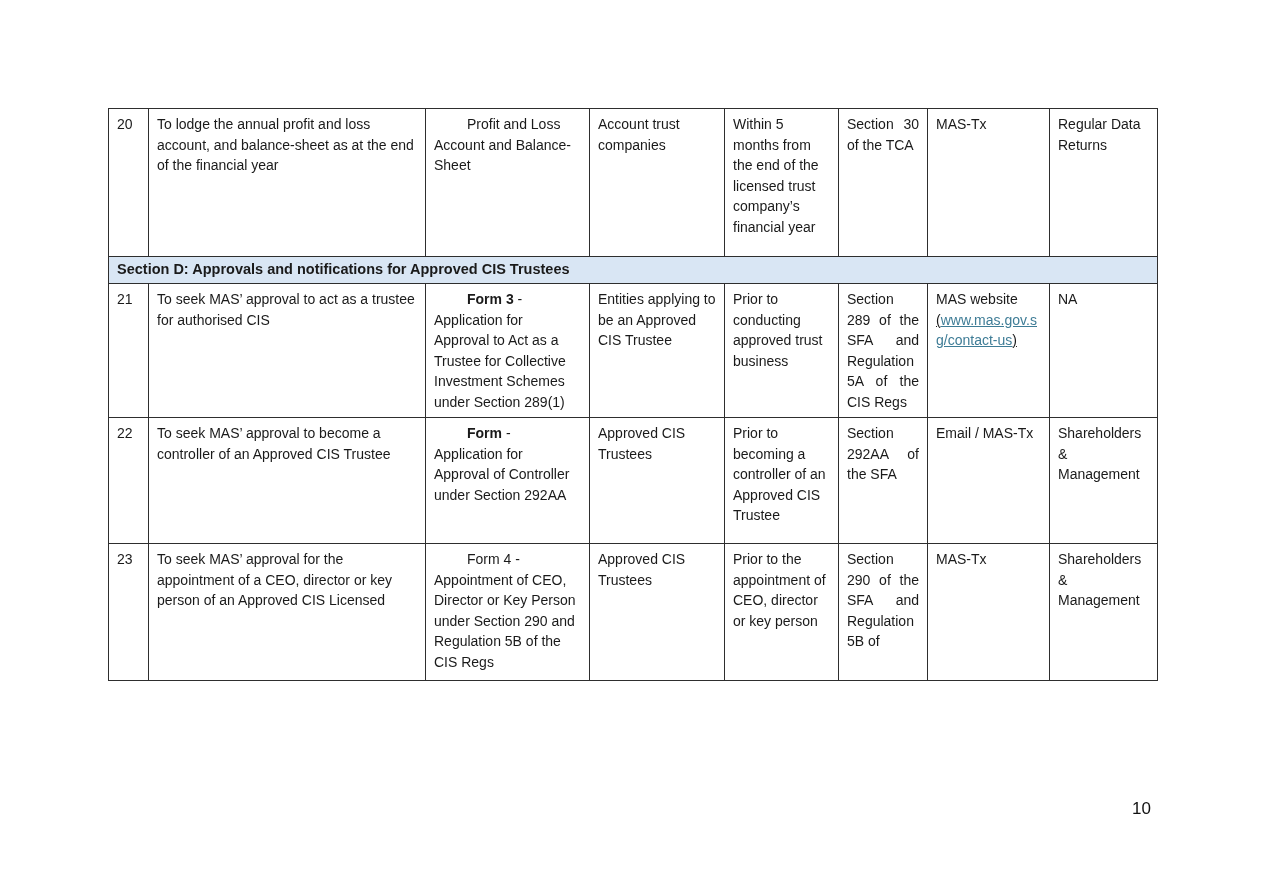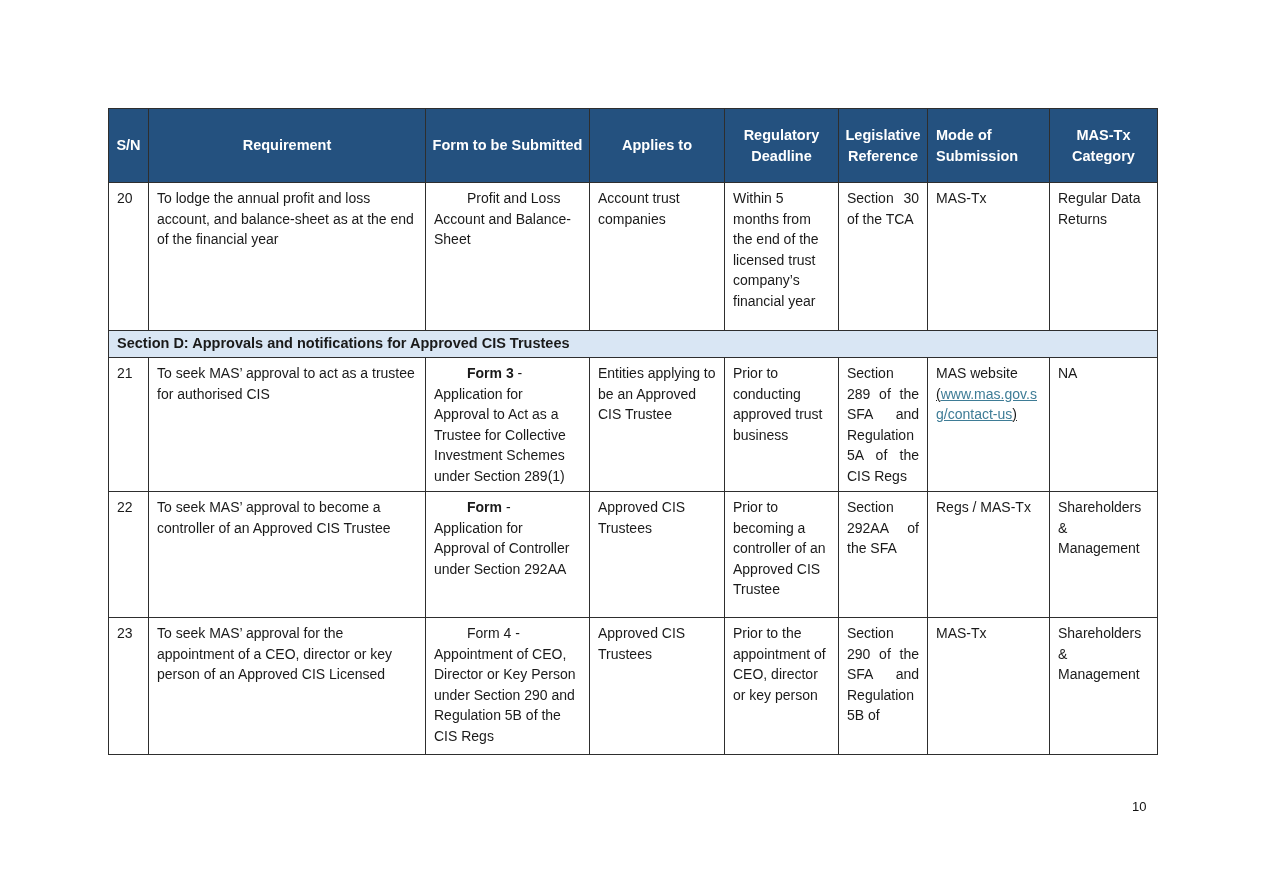--- a/index.html
+++ b/index.html
@@ -58,21 +58,21 @@
   a.doc-link {
     color: var(--link, #3E7C96);
     text-decoration: underline;
     word-break: break-all;
     cursor: pointer;
   }
   .page-number {
     position: absolute;
     left: 1132px;
     top: 799px;
-    font-size: 13px;
+    font-size: 17px;
     color: #111111;
   }
 </style>
 </head>
 <body>
 
 <div class="page">
   <div class="table-wrap">
     <table class="reg-table">
       <colgroup>
@@ -80,30 +80,20 @@
           <col style="width:277px">
           <col style="width:164px">
           <col style="width:135px">
         <col style="width:114px">
           <col style="width:89px">
           <col style="width:122px">
           <col style="width:108px">
       </colgroup>
 
       <tbody>
-          <tr class="head-row" style="height:74px">
-        <th>S/N</th>
-        <th>Requirement</th>
-        <th>Form to be Submitted</th>
-        <th>Applies to</th>
-        <th>Regulatory Deadline</th>
-        <th>Legislative Reference</th>
-        <th class="th-left">Mode of Submission</th>
-        <th>MAS-Tx Category</th>
-      </tr>
 
       <tr style="height:148px">
         <td class="col-sn">20</td>
         <td class="col-req">To lodge the annual profit and loss account, and balance-sheet as at the end of the financial year</td>
         <td><span class="form-bold"></span><span>Profit and Loss Account and Balance-Sheet</span></td>
         <td>Account trust companies</td>
         <td>Within 5 months from the end of the licensed trust company’s financial year</td>
         <td class="col-legref">Section 30 of the TCA</td>
         <td>
               <span class="mode-prefix">MAS-Tx</span>
@@ -130,21 +120,21 @@
       </tr>
 
       <tr style="height:126px">
         <td class="col-sn">22</td>
         <td class="col-req">To seek MAS’ approval to become a controller of an Approved CIS Trustee</td>
         <td><span class="form-bold">Form</span><span> - Application for Approval of Controller under Section 292AA</span></td>
         <td>Approved CIS Trustees</td>
         <td>Prior to becoming a controller of an Approved CIS Trustee</td>
         <td class="col-legref">Section 292AA of the SFA</td>
         <td>
-              <span class="mode-prefix">Regs / MAS-Tx</span>
+              <span class="mode-prefix">Email / MAS-Tx</span>
             </td>
         <td>Shareholders &amp; Management</td>
       </tr>
 
       <tr style="height:137px">
         <td class="col-sn">23</td>
         <td class="col-req">To seek MAS’ approval for the appointment of a CEO, director or key person of an Approved CIS Licensed</td>
         <td><span class="form-bold"></span><span>Form 4 - Appointment of CEO, Director or Key Person under Section 290 and Regulation 5B of the CIS Regs</span></td>
         <td>Approved CIS Trustees</td>
         <td>Prior to the appointment of CEO, director or key person</td>

